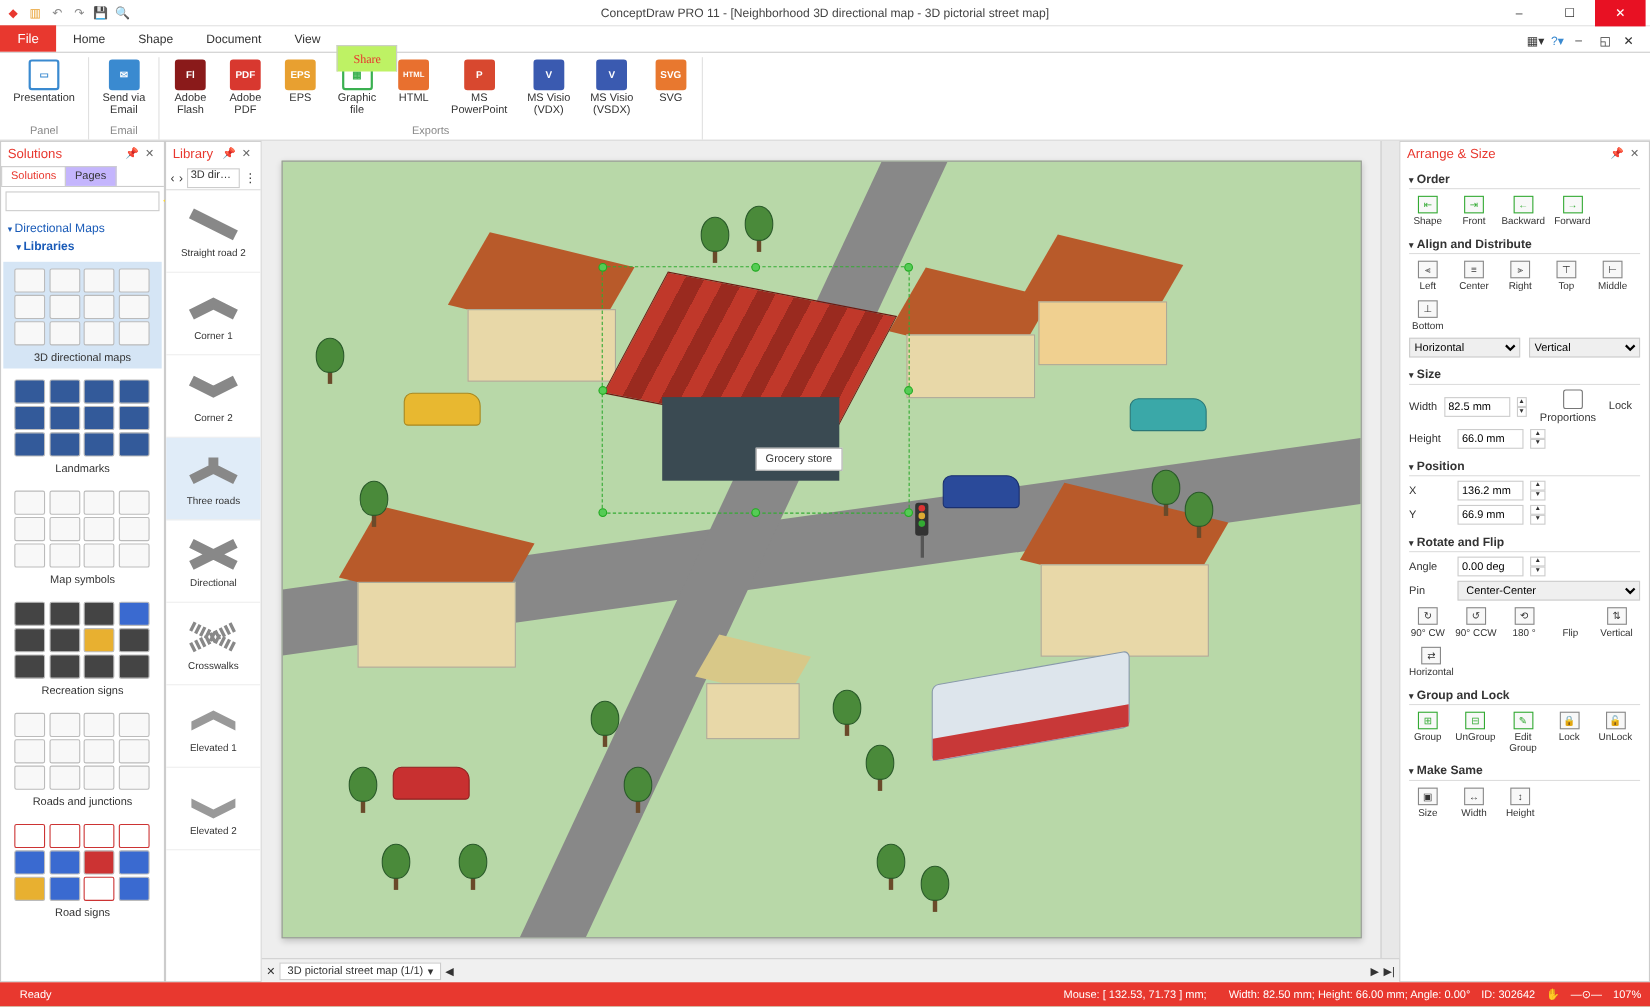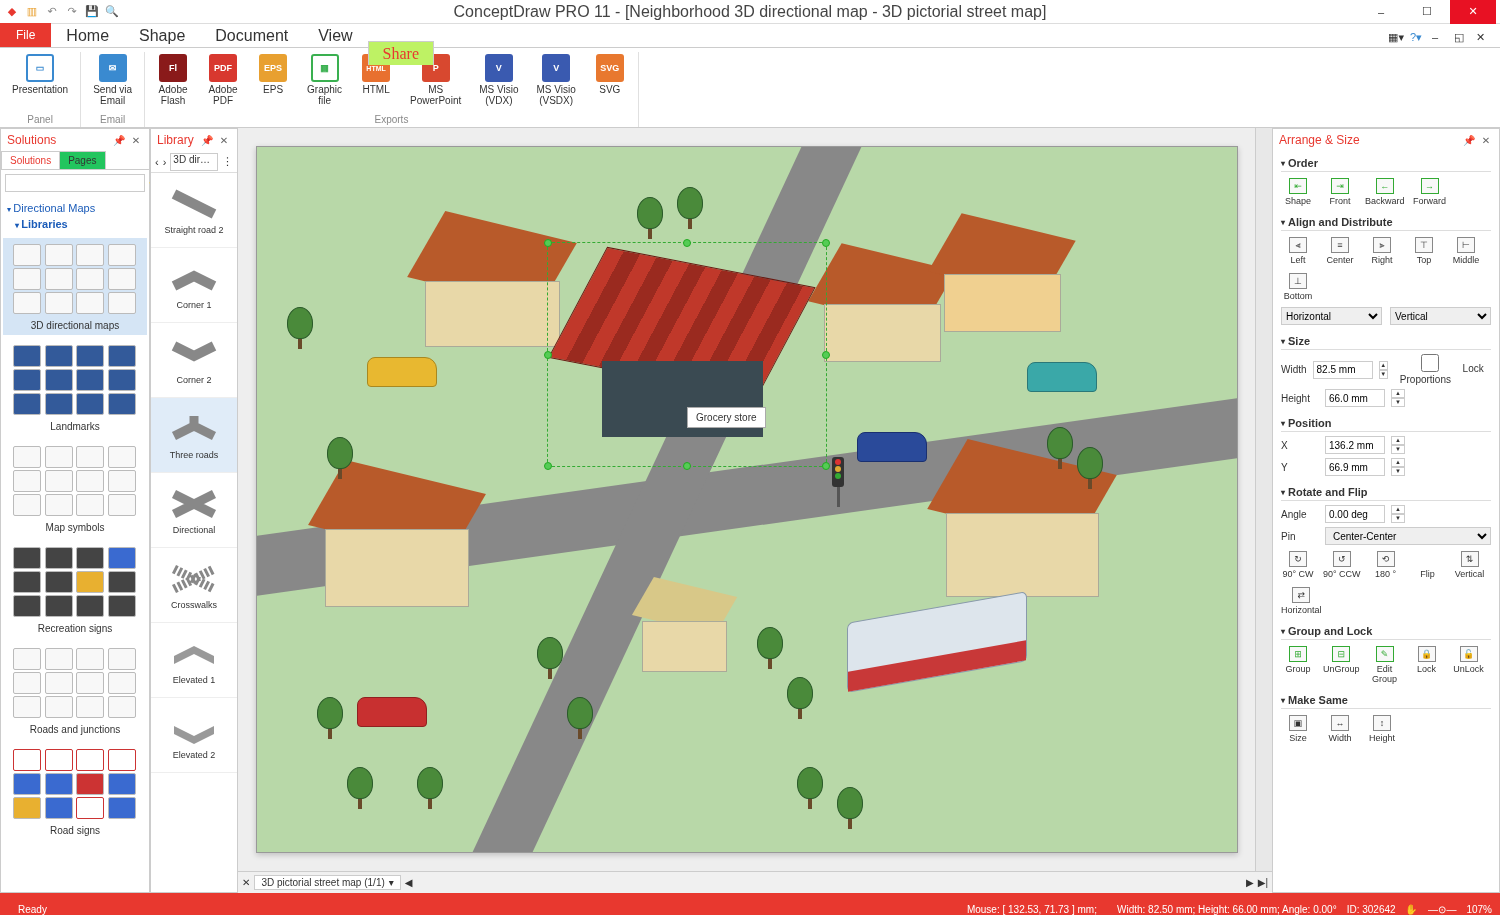--- a/index.html
+++ b/index.html
@@ -1,45 +1,45 @@
 <!DOCTYPE html>
 <html><head>
 <meta charset="utf-8">
 <style>
 * { margin:0; padding:0; box-sizing:border-box; font-family:"Segoe UI",Tahoma,sans-serif; }
 body { width:1500px; height:915px; background:#e8e8e8; overflow:hidden; font-size:11px; color:#333; display:flex; flex-direction:column; }
 .titlebar { height:24px; background:#fff; display:flex; align-items:center; padding:0 4px; border-bottom:1px solid #ddd; position:relative; }
 .titlebar .qat { display:flex; gap:4px; }
 .qat-btn { width:16px; height:16px; display:flex; align-items:center; justify-content:center; cursor:pointer; }
-.titlebar .apptitle { position:absolute; left:0; right:0; text-align:center; pointer-events:none; font-size:16px; color:#444; }
+.titlebar .apptitle { position:absolute; left:0; right:0; text-align:center; pointer-events:none; font-size:11px; color:#444; }
 .titlebar .wincontrols { margin-left:auto; display:flex; z-index:2; }
 .winbtn { width:46px; height:24px; display:flex; align-items:center; justify-content:center; cursor:pointer; }
 .winbtn.close { background:#e81123; color:#fff; }
 .ribbon-tabs { height:24px; background:#fff; display:flex; align-items:flex-end; padding-left:0; border-bottom:1px solid #ccc; position:relative; }
 .file-tab { background:#e8382f; color:#fff; font-size:12px; padding:4px 16px; height:24px; display:flex; align-items:center; cursor:pointer; }
-.rtab { padding:4px 14px; font-size:16px; cursor:pointer; height:24px; display:flex; align-items:center; border:1px solid transparent; border-bottom:none; }
+.rtab { padding:4px 14px; font-size:11px; cursor:pointer; height:24px; display:flex; align-items:center; border:1px solid transparent; border-bottom:none; }
 .rtab.active { color:#e8382f; border-color:#ccc; background:#bef264; position:relative; top:18px;font-family:Liberation Serif, serif; }
 .ribbon-right { margin-left:auto; display:flex; gap:6px; padding-right:8px; align-items:center; }
 .ribbon-ricon { width:16px; height:16px; cursor:pointer; }
 .ribbon { background:#fff; border-bottom:1px solid #ccc; display:flex; padding:4px 0 0 0; height:80px; }
 .rgroup { display:flex; flex-direction:column; align-items:center; padding:0 8px; border-right:1px solid #e0e0e0; }
 .rgroup-items { display:flex; gap:10px; flex:1; align-items:flex-start; }
 .rgroup-label { font-size:10px; color:#888; padding:2px 0; }
 .rbtn { display:flex; flex-direction:column; align-items:center; gap:2px; cursor:pointer; padding:2px 4px; min-width:40px; }
 .rbtn .ricon { width:28px; height:28px; border-radius:3px; display:flex; align-items:center; justify-content:center; font-size:9px; font-weight:bold; color:#fff; }
 .rbtn .rlabel { font-size:10px; text-align:center; line-height:11px; }
 .main { flex:1; display:flex; overflow:hidden; background:#f5f5f5; }
 .panel { background:#fff; border:1px solid #ccc; display:flex; flex-direction:column; }
 .panel-head { height:22px; display:flex; align-items:center; padding:0 6px; font-size:12px; }
 .panel-head.orange { color:#e8382f; }
 .panel-head .ptitle { flex:1; }
 .panel-head .pbtn { width:14px; height:14px; cursor:pointer; margin-left:2px; color:#666; font-size:10px; display:flex; align-items:center; justify-content:center; }
 .solutions { width:150px; }
 .sol-tabs { display:flex; border-bottom:1px solid #ccc; }
-.sol-tab { padding:3px 8px; font-size:10px; cursor:pointer; border:1px solid #ccc; border-bottom:none; margin-right:-1px; background:#22c55e; }
+.sol-tab { padding:3px 8px; font-size:10px; cursor:pointer; border:1px solid #ccc; border-bottom:none; margin-right:-1px; background:#c4b5fd; }
 .sol-tab.active { background:#fff; color:#e8382f; }
 .sol-search { padding:4px; display:flex; }
 .sol-search input { flex:1; height:18px; border:1px solid #ccc; font-size:10px; padding:0 3px; }
 .sol-tree { padding:4px 6px; font-size:11px; color:#1a5bb8; }
 .sol-tree .node { padding:2px 0; cursor:pointer; }
 .sol-tree .node::before { content:"▾ "; font-size:8px; }
 .sol-cats { flex:1; overflow-y:auto; padding:2px; }
 .sol-cat { margin-bottom:4px; padding:2px; }
 .sol-cat.sel { background:#d5e5f5; }
 .sol-grid { display:grid; grid-template-columns:repeat(4,1fr); gap:2px; padding:4px 8px; }
@@ -82,21 +82,21 @@
 .arr-btn { display:flex; flex-direction:column; align-items:center; gap:2px; cursor:pointer; min-width:34px; }
 .arr-btn .ai { width:18px; height:16px; border:1px solid #888; display:flex; align-items:center; justify-content:center; font-size:9px; background:#f8f8f8; }
 .arr-btn .ai.green { border-color:#3a3; color:#3a3; }
 .arr-btn .al { font-size:9px; text-align:center; }
 .arr-field { display:flex; align-items:center; gap:6px; margin-top:4px; }
 .arr-field label { width:38px; font-size:10px; }
 .arr-field input, .arr-field select { border:1px solid #ccc; height:18px; font-size:10px; padding:0 3px; }
 .arr-field input { width:60px; }
 .arr-field .spin { width:14px; display:flex; flex-direction:column; }
 .arr-field .spin div { height:9px; border:1px solid #ccc; font-size:6px; text-align:center; cursor:pointer; }
-.statusbar { height:22px; background:#e8382f; color:#fff; display:flex; align-items:flex-end; padding:0 8px; font-size:10px; }
+.statusbar { height:22px; background:#e8382f; color:#fff; display:flex; align-items:center; padding:0 8px; font-size:10px; }
 .statusbar .spacer { flex:1; }
 .statusbar .sseg { padding:0 10px; }
 .statusbar .sright { margin-left:auto; display:flex; gap:10px; align-items:center; }
 </style>
 </head>
 <body>
 
 <div class="titlebar">
   <div class="qat">
     <span class="qat-btn" style="color:#e8382f">◆</span>

